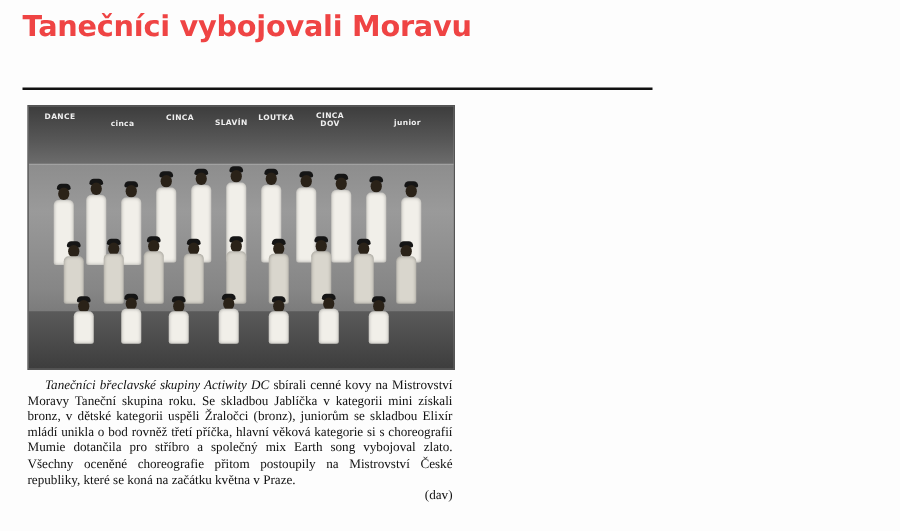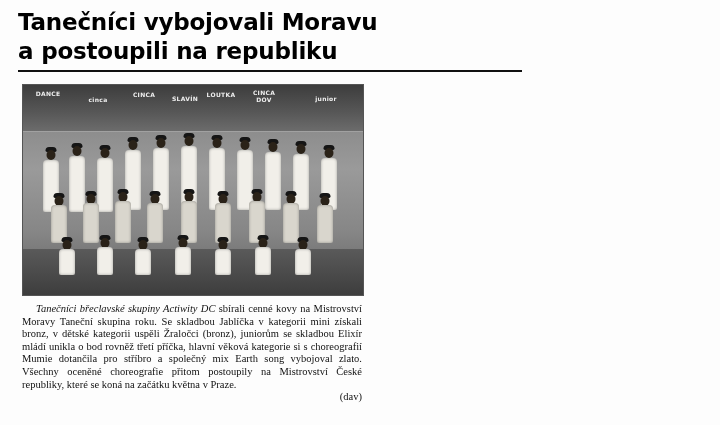--- a/index.html
+++ b/index.html
@@ -26,21 +26,21 @@
     left: 18px;
     top: 8px;
     width: 500px;
   }
   .headline .line {
     font-family: "DejaVu Sans", sans-serif;
     font-weight: bold;
     font-size: 23px;
     line-height: 29px;
     letter-spacing: -0.2px;
-    color: #000000;
+    color: #ef4444;
     white-space: nowrap;
   }
   .rule {
     position: absolute;
     left: 18px;
     top: 70px;
     width: 504px;
     height: 2px;
     background: #111;
   }
@@ -149,21 +149,20 @@
   }
   .caption .lead { font-style: italic; }
 </style>
 </head>
 <body>
 
 <div id="page">
 
   <div class="headline">
     <div class="line">Tanečníci vybojovali Moravu</div>
-    <div class="line">a postoupili na republiku</div>
   </div>
 
   <div class="rule"></div>
 
   <div class="photo">
     <div class="bg"></div>
     <div class="banner"></div>
 
     <div class="banner-txt" style="left:8px;width:34px;">DANCE</div>
     <div class="banner-txt" style="left:58px;width:34px;top:11px;">cinca</div>

